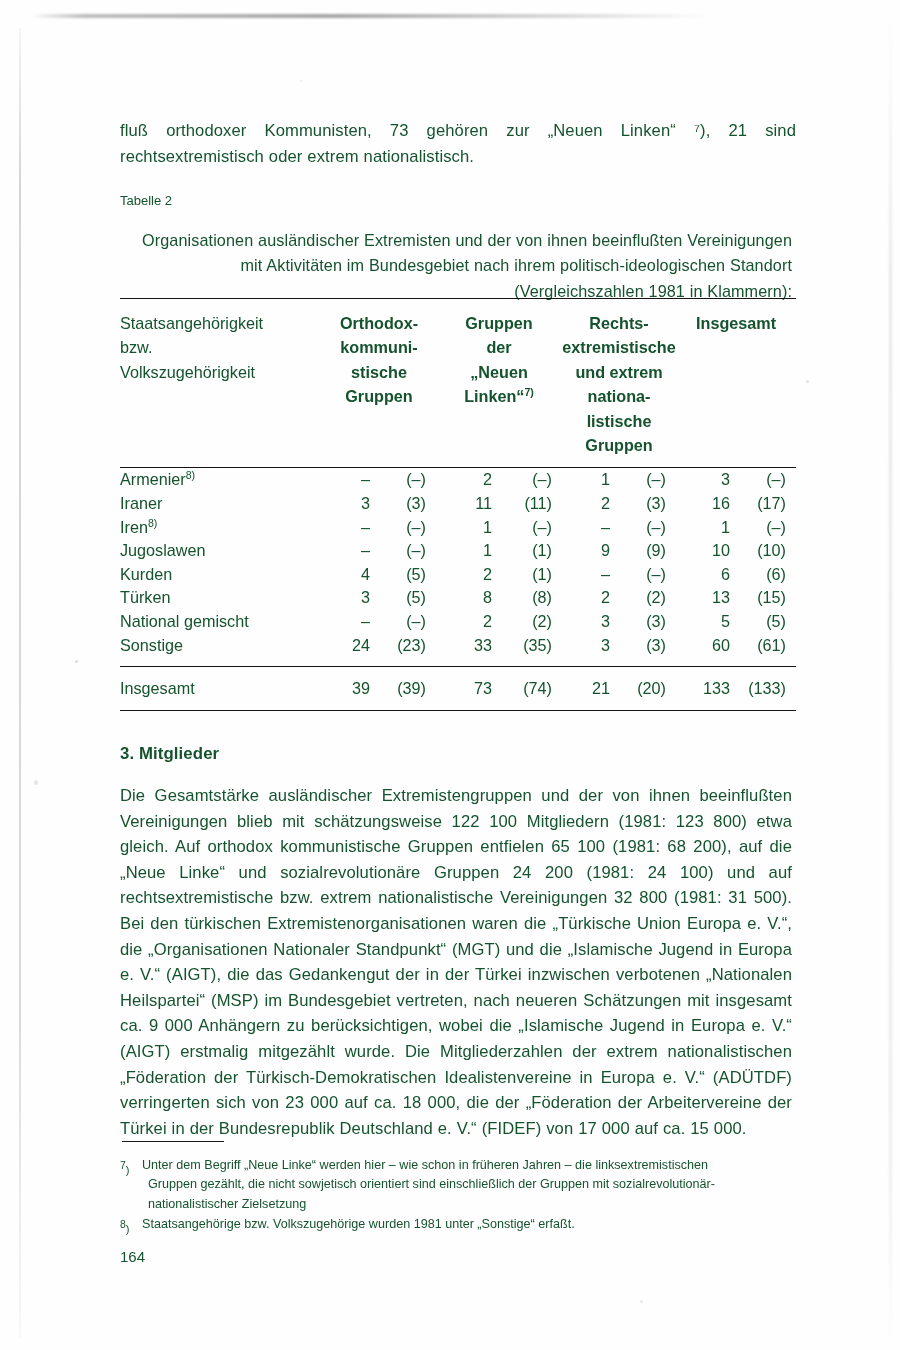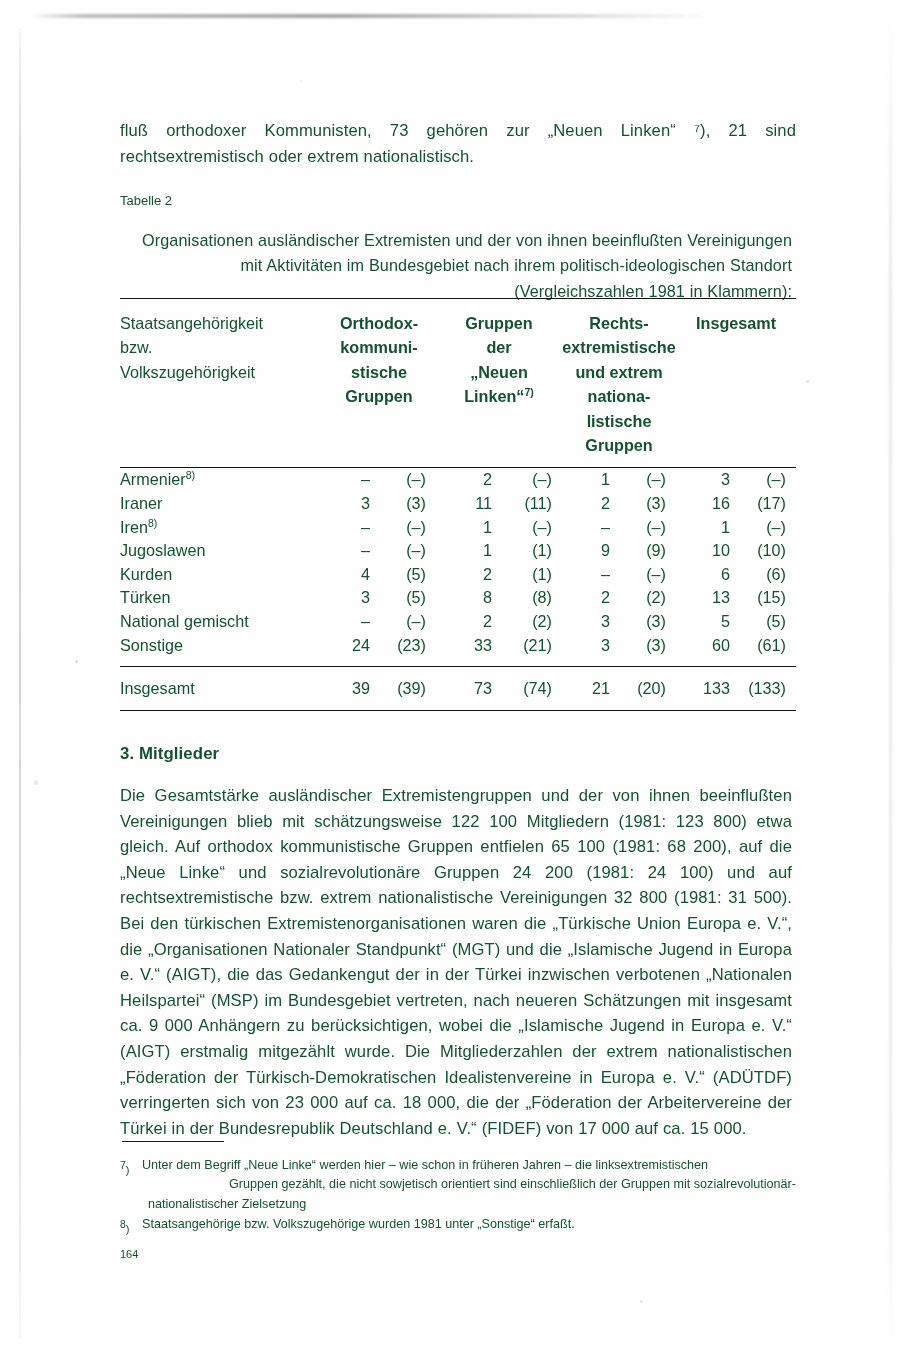--- a/index.html
+++ b/index.html
@@ -200,21 +200,21 @@
     padding-top: 0px;
   }
   .fn-marker span.mk { vertical-align: super; font-size: 10.4px; }
   .fn-text { flex: 1; text-align: left; }
   .fn-text .ind { display: block; }
 
   .page-num {
     position: absolute;
     top: 1248px;
     left: 0;
-    font-size: 11px;
+    font-size: 15px;
     font-weight: normal;
   }
 </style>
 </head>
 <body>
 
 <div class="page">
 
   <div class="scan-top-band"></div>
   <div class="scan-left-edge"></div>
@@ -373,21 +373,21 @@
               <td class="num">3</td>
               <td class="par">(3)</td>
               <td class="num">5</td>
               <td class="par">(5)</td>
             </tr>
             <tr class=" lastdata">
               <td>Sonstige</td>
               <td class="num">24</td>
               <td class="par">(23)</td>
               <td class="num">33</td>
-              <td class="par">(21)</td>
+              <td class="par">(35)</td>
               <td class="num">3</td>
               <td class="par">(3)</td>
               <td class="num">60</td>
               <td class="par">(61)</td>
             </tr>
           </tbody>
       </table>
 
       <div class="rule thin"></div>
 
@@ -425,21 +425,21 @@
 
     <p class="body-text sec-body">Die Gesamtstärke ausländischer Extremistengruppen und der von ihnen beeinflußten Vereinigungen blieb mit schätzungsweise 122 100 Mitgliedern (1981: 123 800) etwa gleich. Auf orthodox kommunistische Gruppen entfielen 65 100 (1981: 68 200), auf die „Neue Linke“ und sozialrevolutionäre Gruppen 24 200 (1981: 24 100) und auf rechtsextremistische bzw. extrem nationalistische Vereinigungen 32 800 (1981: 31 500). Bei den türkischen Extremistenorganisationen waren die „Türkische Union Europa e. V.“, die „Organisationen Nationaler Standpunkt“ (MGT) und die „Islamische Jugend in Europa e. V.“ (AIGT), die das Gedankengut der in der Türkei inzwischen verbotenen „Nationalen Heilspartei“ (MSP) im Bundesgebiet vertreten, nach neueren Schätzungen mit insgesamt ca. 9 000 Anhängern zu berücksichtigen, wobei die „Islamische Jugend in Europa e. V.“ (AIGT) erstmalig mitgezählt wurde. Die Mitgliederzahlen der extrem nationalistischen „Föderation der Türkisch-Demokratischen Idealistenvereine in Europa e. V.“ (ADÜTDF) verringerten sich von 23 000 auf ca. 18 000, die der „Föderation der Arbeitervereine der Türkei in der Bundesrepublik Deutschland e. V.“ (FIDEF) von 17 000 auf ca. 15 000.</p>
 
     <div class="fn-rule"></div>
 
     <div class="footnotes" id="footnotes">
         <div class="fn-item">
           <div class="fn-marker"><span class="mk">7</span>)</div>
           <div class="fn-text">
             <span class="ind">Unter dem Begriff „Neue Linke“ werden hier – wie schon in früheren Jahren – die linksextremistischen</span>
-            <span class="ind" style="padding-left: 6px; text-align: right;">Gruppen gezählt, die nicht sowjetisch orientiert sind einschließlich der Gruppen mit sozialrevolutionär-</span>
+            <span class="ind" style="padding-left: 6px;">Gruppen gezählt, die nicht sowjetisch orientiert sind einschließlich der Gruppen mit sozialrevolutionär-</span>
             <span class="ind" style="padding-left: 6px;">nationalistischer Zielsetzung</span>
           </div>
         </div>
         <div class="fn-item">
           <div class="fn-marker"><span class="mk">8</span>)</div>
           <div class="fn-text">
             <span class="ind">Staatsangehörige bzw. Volkszugehörige wurden 1981 unter „Sonstige“ erfaßt.</span>
           </div>
         </div>
       </div>

